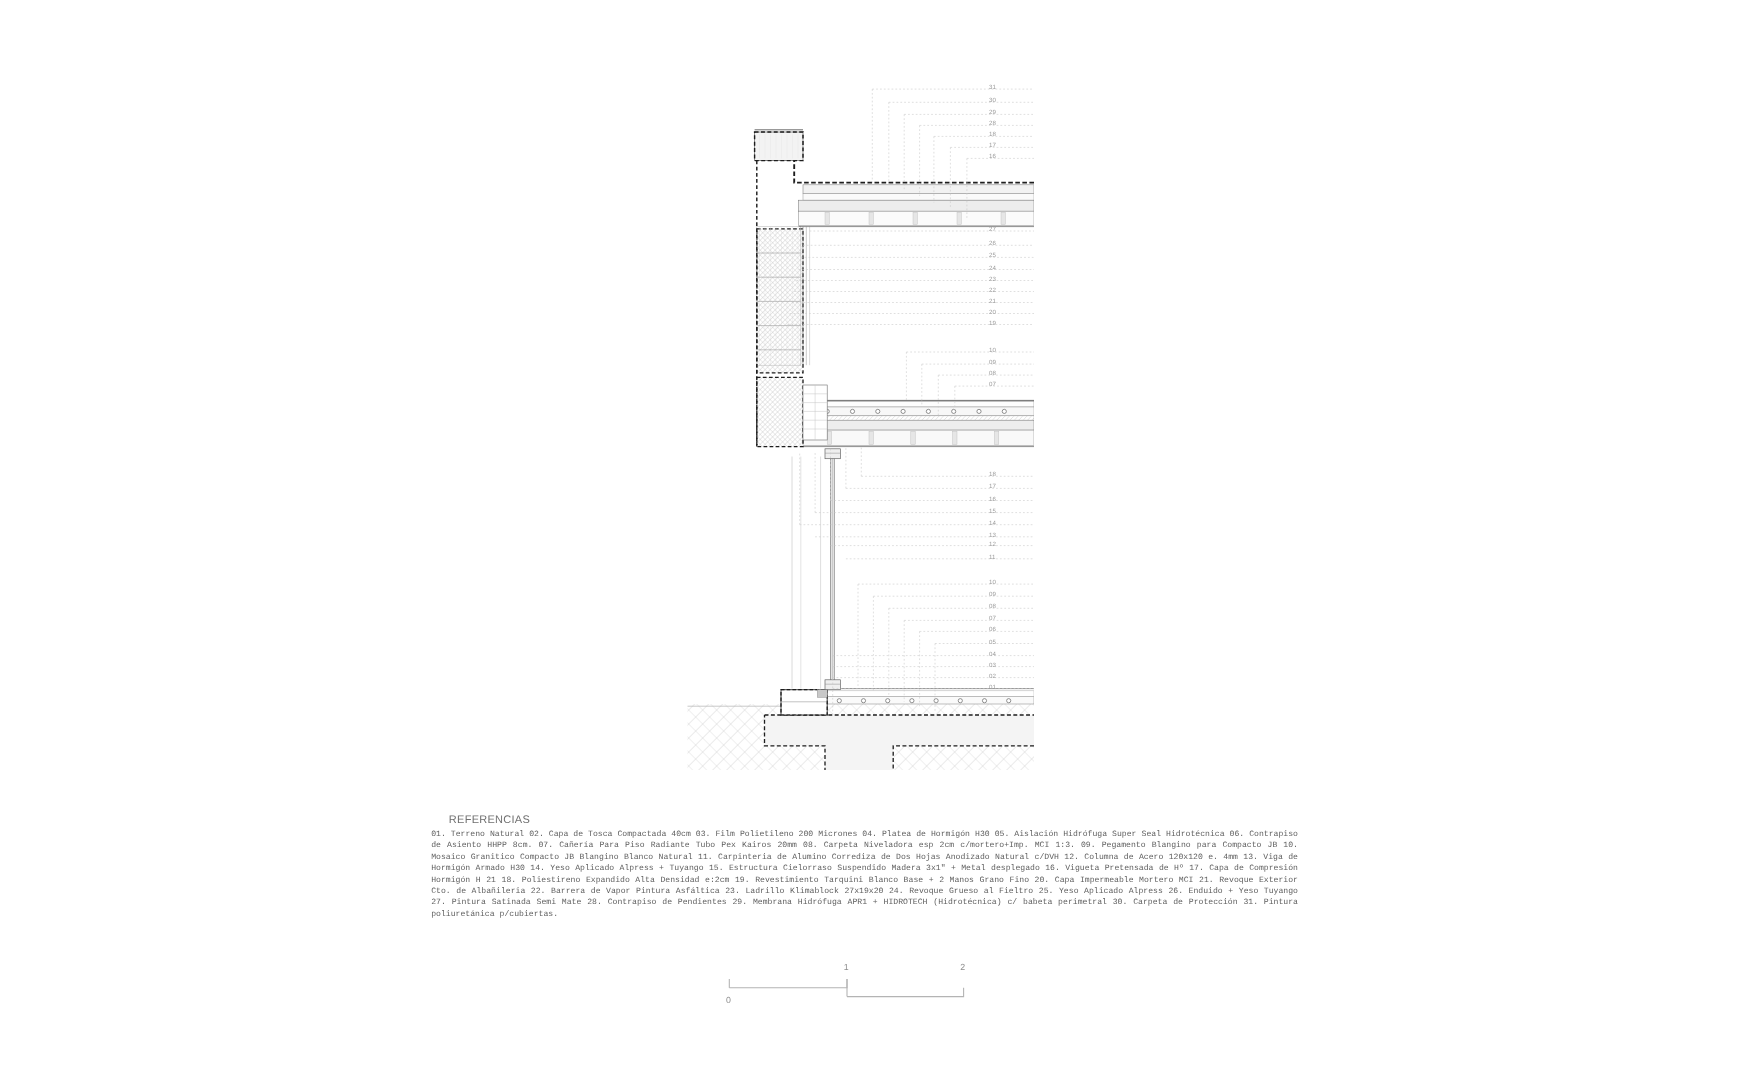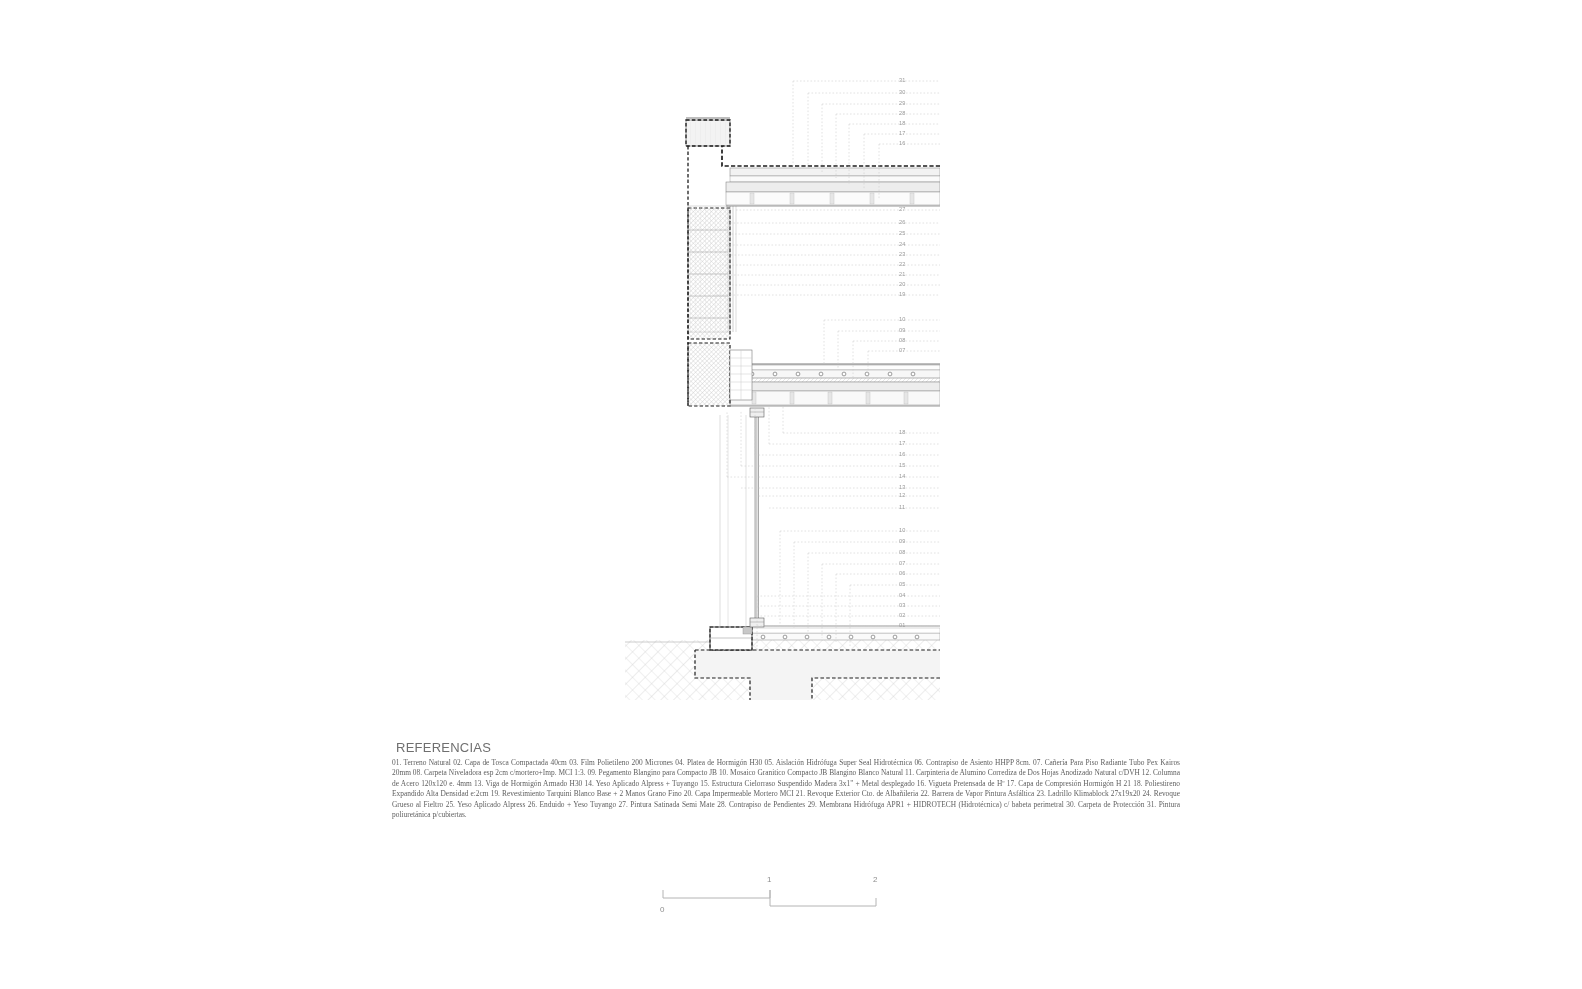--- a/index.html
+++ b/index.html
@@ -35,32 +35,32 @@
     white-space: nowrap;
   }
 
   
   #references {
     position: absolute;
     left: 392px; top: 740px;
     width: 788px;
   }
   #ref-title {
-    font-size: 13px;
+    font-size: 10px;
     color: #6f6f6f;
     letter-spacing: 0.25px;
-    margin: 0 0 3px 4px;
+    margin: 0 0 3px 16px;
     font-family: "Liberation Sans", sans-serif;
   }
   #ref-body {
     font-size: 7.4px;
     color: #5e5e5e;
     line-height: 10.4px;
     text-align: justify;
-    font-family: Liberation Serif, serif;
+    font-family: Liberation Mono, monospace;
     margin: 0;
   }
 
   
   #scalebar {
     position: absolute;
     left: 660px; top: 876px;
     width: 230px; height: 42px;
   }
   .sb-label {

